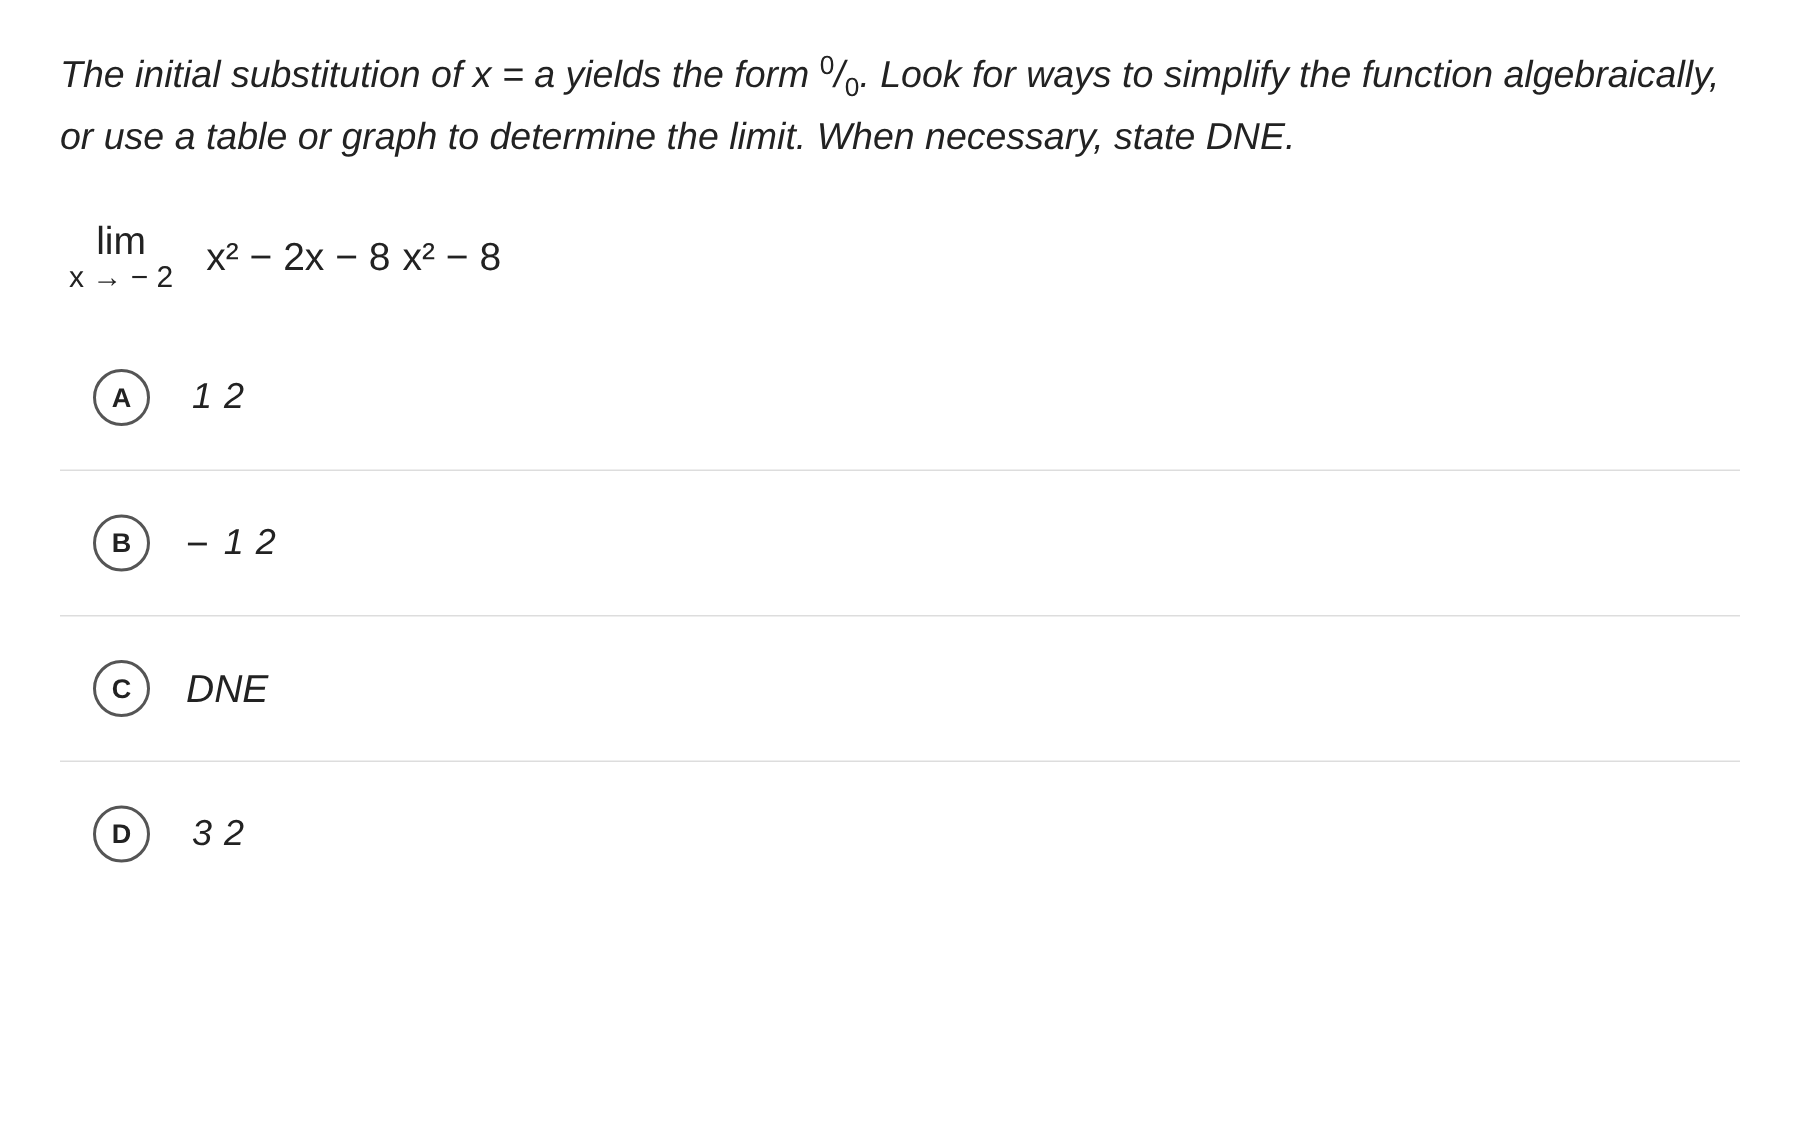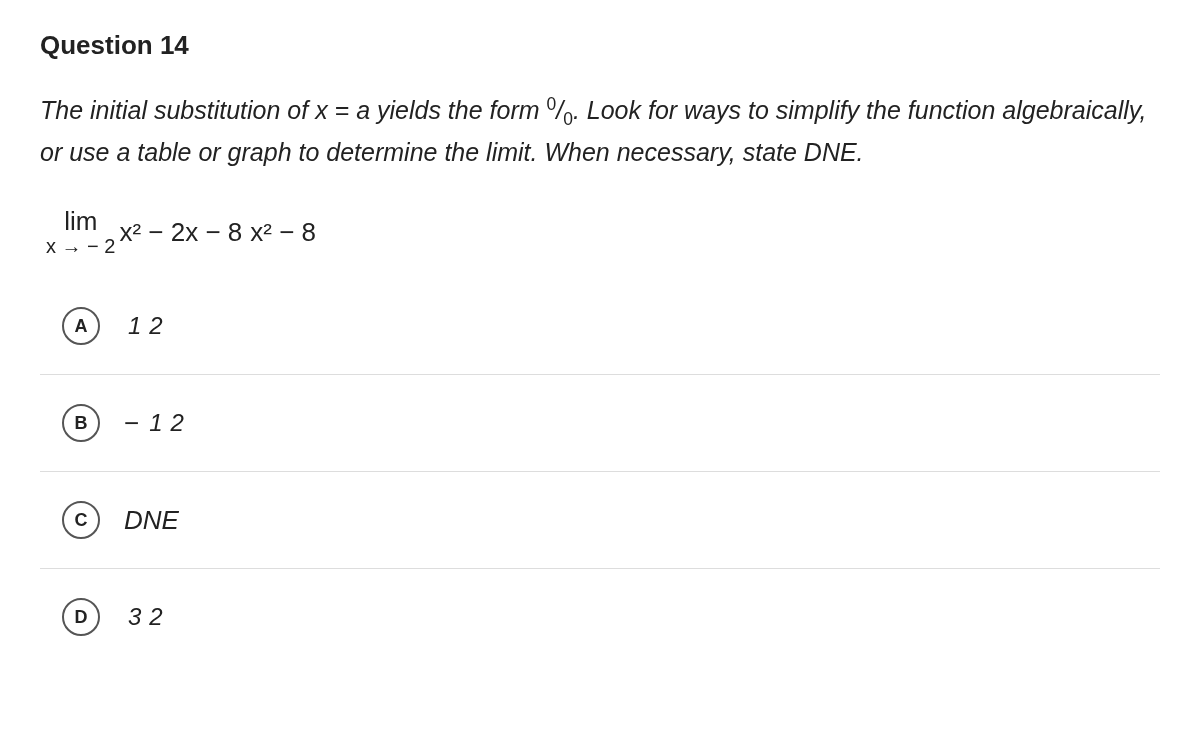--- a/index.html
+++ b/index.html
@@ -22,20 +22,21 @@
     font-size: 25px;
     font-style: italic;
     line-height: 1.55;
     margin-bottom: 36px;
   }
   .sup0 { font-size: 0.7em; vertical-align: super; font-style: normal;}
   .sub0 { font-size: 0.7em; vertical-align: sub; font-style: normal;}
   .limit-expr {
     display: inline-flex;
     align-items: center;
+    gap: 18px;
     margin-left: 6px;
     margin-bottom: 8px;
     font-size: 26px;
   }
   .limit-left {
     display: flex;
     flex-direction: column;
     align-items: center;
     line-height: 1;
   }
@@ -92,21 +93,20 @@
   }
   .option-body .minus { font-style: normal; margin-right: 2px; }
   .option-body .dne { font-style: italic; }
   .numrow { display:inline-block; white-space:nowrap; }
 </style>
 </head>
 <body>
 
 <div class="page">
 
-  <div class="q-title">Question 14</div>
 
   <div class="prompt">
     <span>The initial substitution of x = a yields the form </span><span class="sup0">0</span><span>/</span><span class="sub0">0</span><span>. Look for ways to simplify the</span>
     <span>function algebraically, or use a table or graph to determine the limit. When</span>
     <span>necessary, state DNE.</span>
   </div>
 
   <div class="limit-expr">
     <span class="limit-left">
       <span class="lim-word">lim</span>

